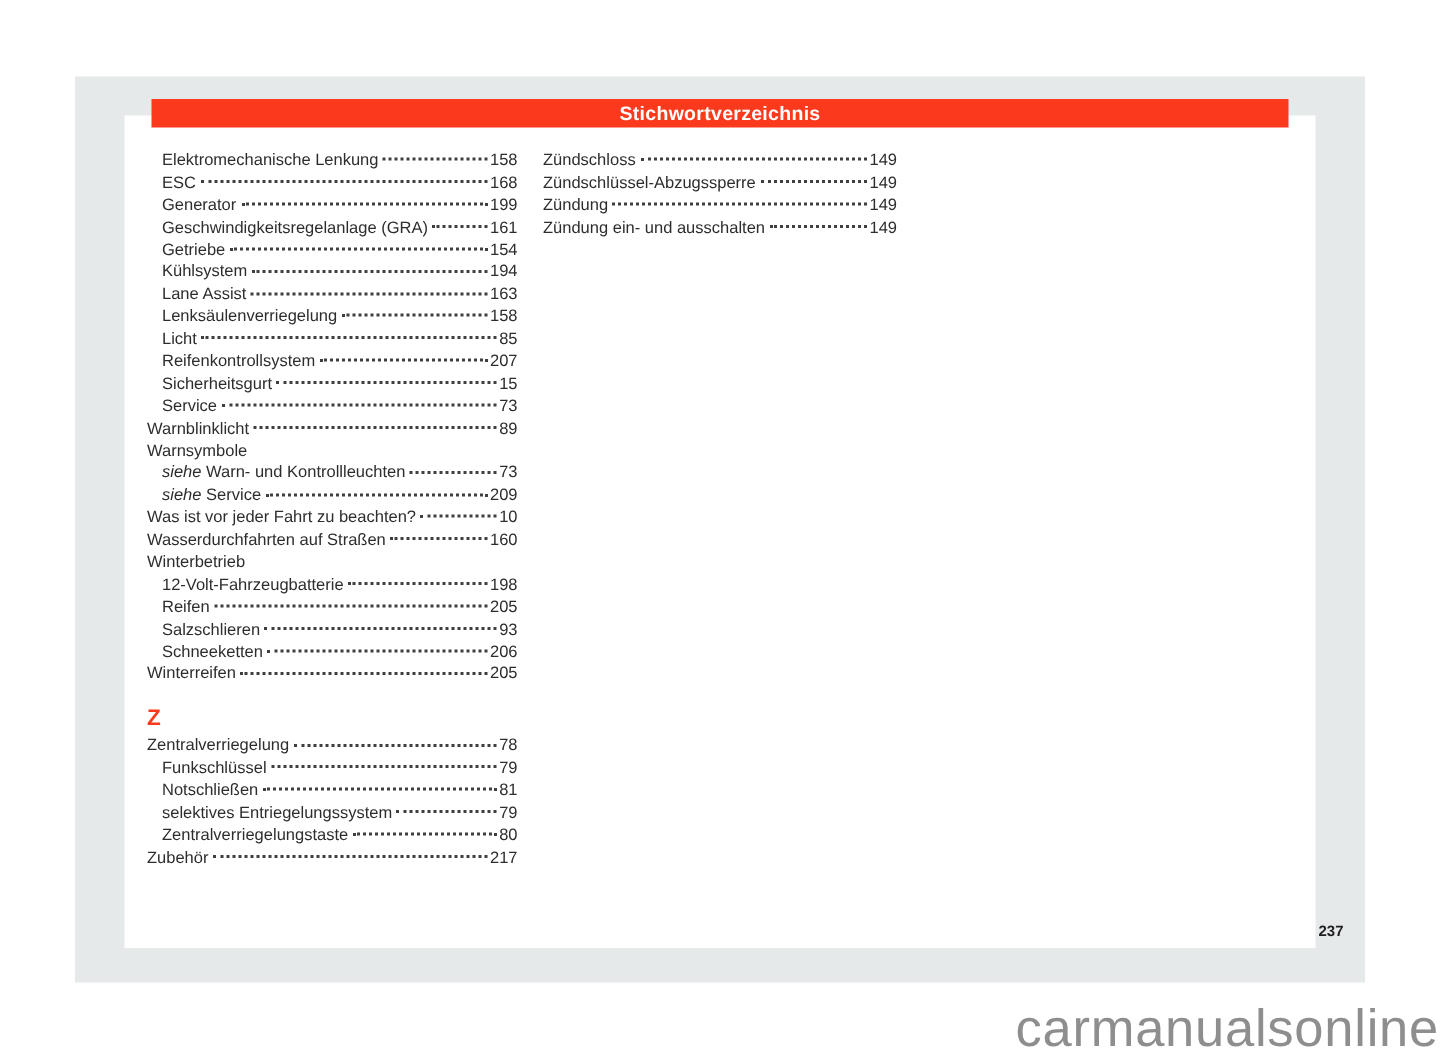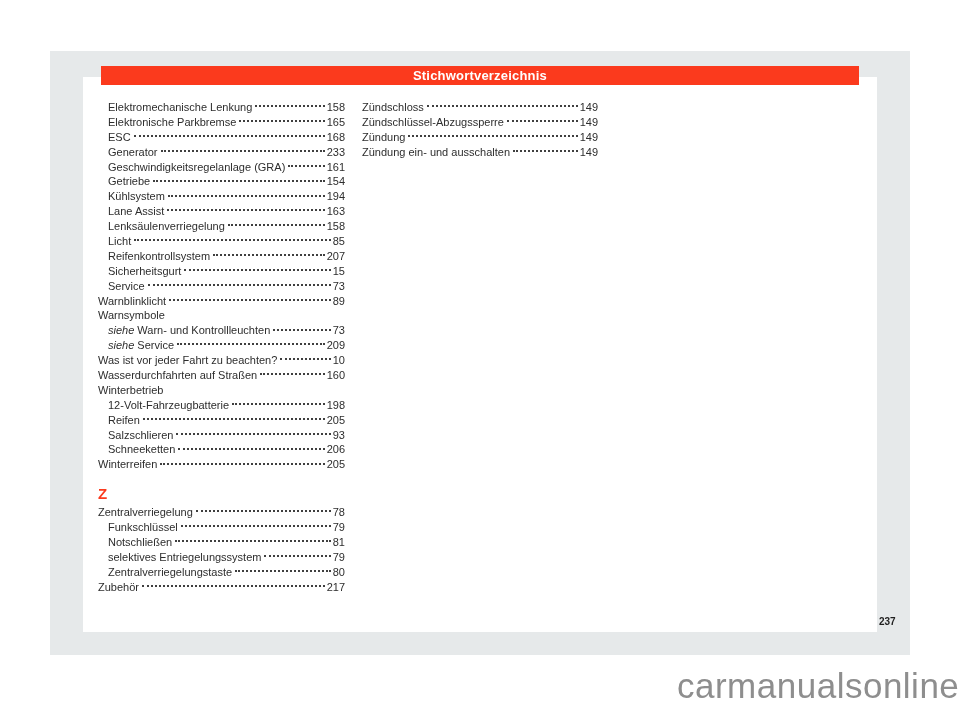--- a/index.html
+++ b/index.html
@@ -100,33 +100,28 @@
     <span>Stichwortverzeichnis</span>
   </div>
 
   <div class="col col-left" id="col-left">
       <div class="row indent">
         <span class="lab">Elektromechanische Lenkung</span>
         <span class="dots"></span>
         <span class="pg">158</span>
       </div>
       <div class="row indent">
-        <span class="lab">Elektronische Parkbremse</span>
-        <span class="dots"></span>
-        <span class="pg">165</span>
-      </div>
-      <div class="row indent">
         <span class="lab">ESC</span>
         <span class="dots"></span>
         <span class="pg">168</span>
       </div>
       <div class="row indent">
         <span class="lab">Generator</span>
         <span class="dots"></span>
-        <span class="pg">233</span>
+        <span class="pg">199</span>
       </div>
       <div class="row indent">
         <span class="lab">Geschwindigkeitsregelanlage (GRA)</span>
         <span class="dots"></span>
         <span class="pg">161</span>
       </div>
       <div class="row indent">
         <span class="lab">Getriebe</span>
         <span class="dots"></span>
         <span class="pg">154</span>

